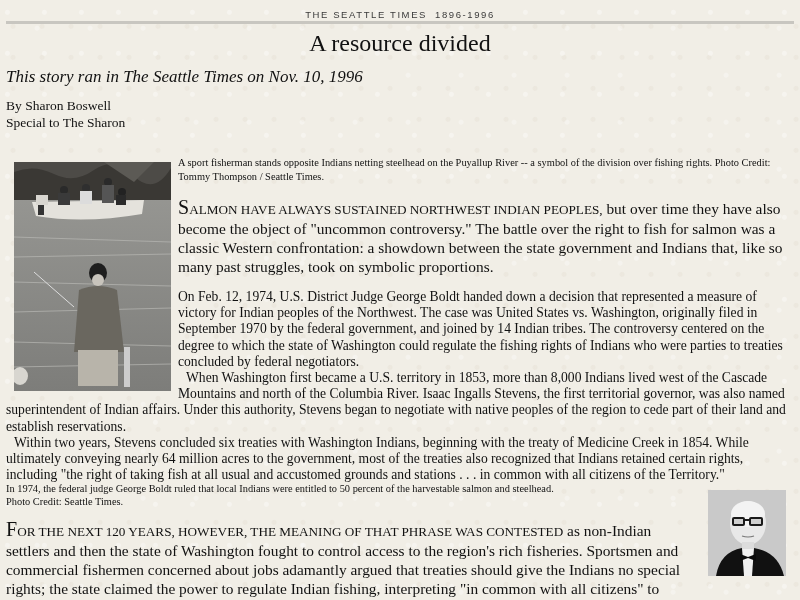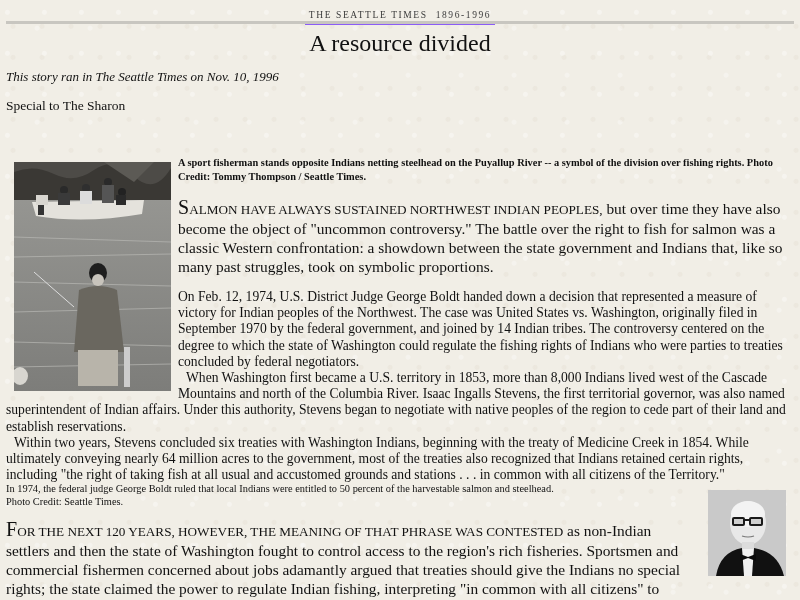--- a/index.html
+++ b/index.html
@@ -22,21 +22,21 @@
     }
     .masthead {
       position: absolute;
       top: 4px;
       left: 0;
       width: 800px;
       text-align: center;
     }
     .masthead-label {
       display: inline-block;
-      font-family: Liberation Serif, serif;
+      font-family: Liberation Sans, sans-serif;
       font-size: 9.5px;
       letter-spacing: 1.6px;
       color: #3a3a3a;
       padding: 0 4px 2px 4px;
       border-bottom: 2px solid #8b5cf6;
       line-height: 11px;
     }
     .masthead-label .years {
       margin-left: 8px;
     }
@@ -59,21 +59,21 @@
       line-height: 32px;
       font-weight: normal;
       margin: 0;
       color: #111;
     }
     .dateline {
       position: absolute;
       top: 69px;
       left: 6px;
       font-style: italic;
-      font-size: 13px;
+      font-size: 17px;
       line-height: 16px;
     }
     .byline {
       position: absolute;
       top: 97px;
       left: 6px;
       font-size: 13.5px;
       line-height: 17px;
     }
     .byline div { white-space: nowrap; }
@@ -107,21 +107,20 @@
     }
     .float-spacer {
       float: left;
       width: 172px;
       height: 240px;
     }
     .caption {
       font-size: 10.4px;
       line-height: 14px;
       margin: 0 0 14px 0;
-      font-weight: bold;
     }
     .lead {
       font-size: 15.4px;
       line-height: 19px;
       margin: 13px;
     }
     .dropcap {
       font-size: 20px;
     }
     .smallcaps {
@@ -159,20 +158,21 @@
   <span class="masthead-label"><span>THE SEATTLE TIMES</span><span class="years">1896-1996</span></span>
 </div>
 
 <div class="rule"></div>
 
 <h1 class="title">A resource divided</h1>
 
 <div class="dateline">This story ran in The Seattle Times on Nov. 10, 1996</div>
 
 <div class="byline">
+  <div>By Sharon Boswell</div>
   <div>Special to The Sharon</div>
 </div>
 
 <div class="photo1">
   <svg width="157" height="229" viewBox="0 0 157 229" xmlns="http://www.w3.org/2000/svg">
     <defs>
       <linearGradient id="water" x1="0" y1="0" x2="0" y2="1">
         <stop offset="0" stop-color="#9a9a96"></stop>
         <stop offset="1" stop-color="#7d7d7a"></stop>
       </linearGradient>

